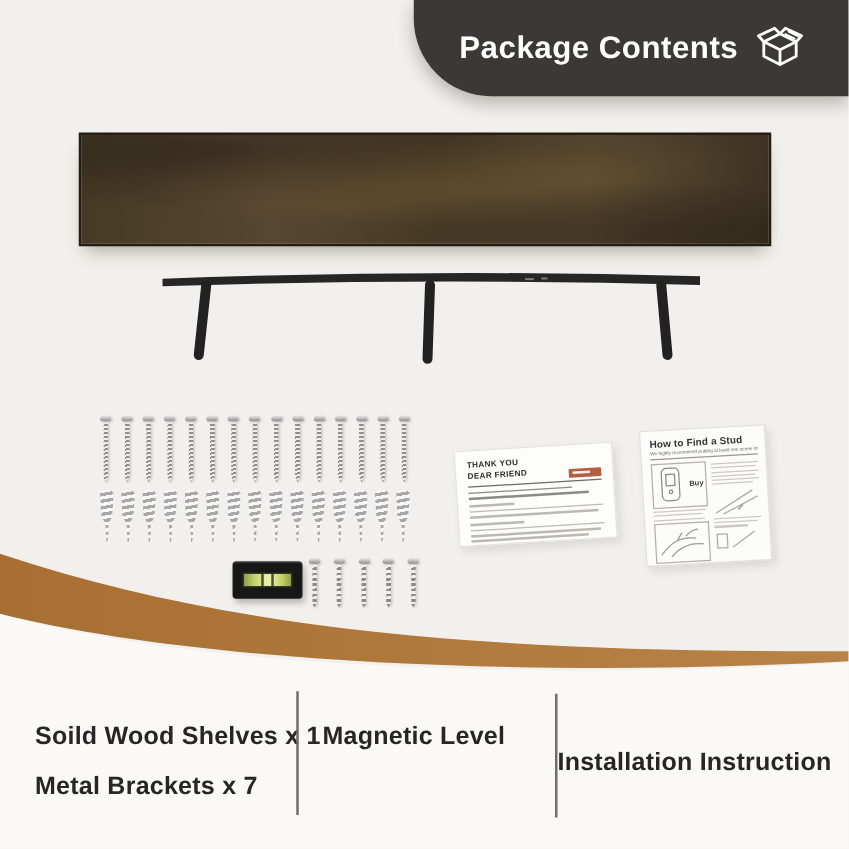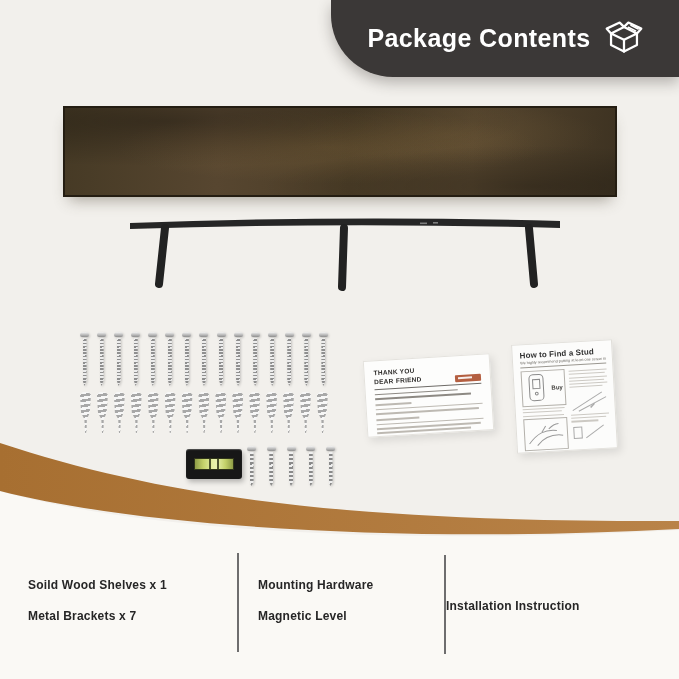--- a/index.html
+++ b/index.html
@@ -80,21 +80,21 @@
   .sheet-sub{font-size:3.8px;color:#6a6761;white-space:nowrap;overflow:hidden;margin-top:1px;}
   .sheet-rule{height:.8px;background:#9a9790;margin:2px 0 3px 0;}
   .sheet-body{display:flex;gap:4px;}
   .sheet-left{width:52%;}
   .sheet-right{flex:1;}
   .panel{border:.8px solid #b3b0aa;padding:2px;display:flex;align-items:center;gap:3px;}
   .buy-label{font-size:6px;font-weight:bold;color:#3c3a37;}
   .sb{height:1.1px;background:#ccc9c3;margin:2.2px 0;}
   
   .footer{position:absolute;left:0;top:548px;width:679px;height:131px;color:#262626;}
-  .fline{font-size:12px;font-weight:bold;letter-spacing:.2px;}
+  .fline{font-size:20px;font-weight:bold;letter-spacing:.2px;}
   .fcol1{position:absolute;left:28px;top:30px;}
   .fcol1 .fline + .fline, .fcol2 .fline + .fline{margin-top:17px;}
   .fdiv{position:absolute;width:1.5px;background:#6e6e6e;}
   .fdiv1{left:237px;top:5px;height:99px;}
   .fdiv2{left:444px;top:7px;height:99px;}
   .fcol2{position:absolute;left:258px;top:30px;}
   .fcol3{position:absolute;left:446px;top:51px;width:233px;}
   svg{display:block;}
 </style>
 </head>
@@ -312,21 +312,20 @@
     </div>
   </div>
 
   <div class="footer">
     <div class="fcol1">
       <div class="fline">Soild Wood Shelves x 1</div>
       <div class="fline">Metal Brackets x 7</div>
     </div>
     <div class="fdiv fdiv1"></div>
     <div class="fcol2">
-      <div class="fline">Mounting Hardware</div>
       <div class="fline">Magnetic Level</div>
     </div>
     <div class="fdiv fdiv2"></div>
     <div class="fcol3">
       <div class="fline">Installation Instruction</div>
     </div>
   </div>
 
 </div>
 

